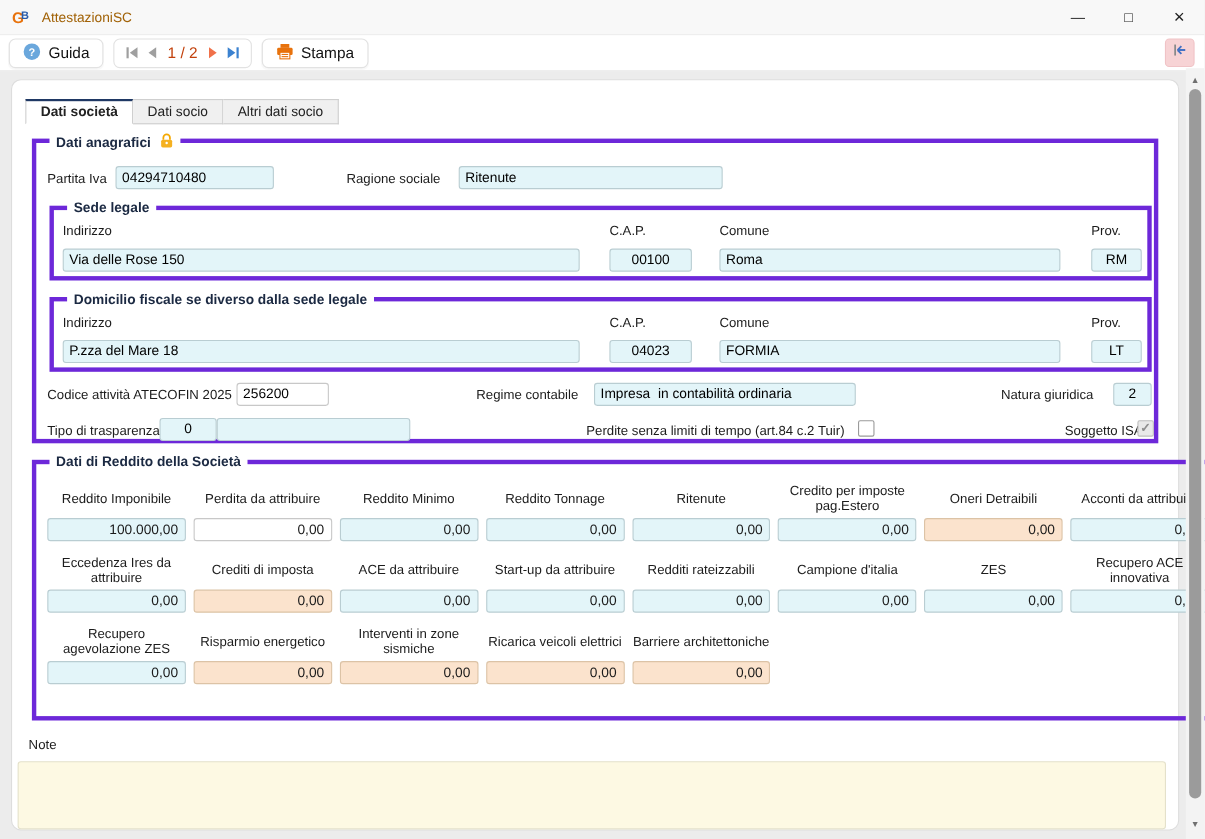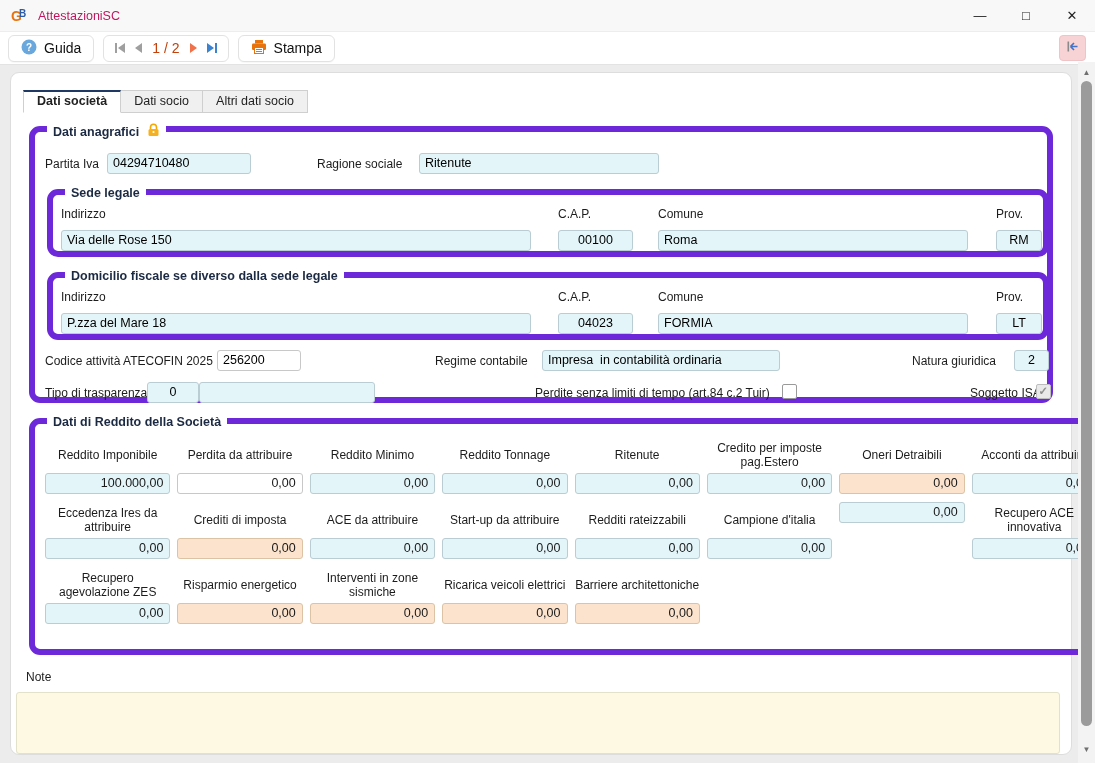--- a/index.html
+++ b/index.html
@@ -7,39 +7,39 @@
   body {
     font-family:"Liberation Sans", sans-serif;
     background:#ececec;
     position:relative;
     overflow:hidden;
     color:#1a1a1a;
   }
   
   .titlebar{position:absolute;top:0;left:0;width:1095px;height:32px;background:#f8f8f8;display:flex;align-items:center;border-bottom:1px solid #ededed;}
   .app-icon{margin-left:10px;width:20px;height:20px;display:flex;align-items:center;justify-content:center;}
-  .title-text{margin-left:8px;font-size:12.5px;color:#be185d;}
+  .title-text{margin-left:8px;font-size:12.5px;color:#a16207;}
   .win-controls{margin-left:auto;display:flex;height:32px;}
   .win-btn{width:46px;height:32px;display:flex;align-items:center;justify-content:center;font-size:13px;color:#222;cursor:default;}
   
   .toolbar{position:absolute;top:32px;left:0;width:1095px;height:33px;background:#ffffff;border-bottom:1px solid #e3e3e3;display:flex;align-items:center;padding-left:8px;gap:9px;}
   .tb-btn{display:flex;align-items:center;gap:7px;background:#fff;border:1px solid #e2e2e2;border-radius:6px;height:27px;padding:0 12px;font-size:14px;color:#111;box-shadow:0 1px 1px rgba(0,0,0,.03);}
   .nav-group{display:flex;align-items:center;gap:4px;background:#fff;border:1px solid #e2e2e2;border-radius:6px;height:27px;padding:0 9px;font-size:14px;}
   .nav-arrow{display:flex;align-items:center;justify-content:center;width:14px;height:14px;}
   .page-ind{font-size:14px;color:#c2410c;padding:0 3px;}
   .back-btn{position:absolute;right:9px;top:3px;width:27px;height:26px;background:#f7d3d5;border:1px solid #f0c3c6;border-radius:4px;display:flex;align-items:center;justify-content:center;}
   
   .panel{position:absolute;left:10px;top:72px;width:1062px;height:683px;background:#fff;border:1px solid #ddd;border-radius:9px;}
   
   .tabs{position:absolute;left:12px;top:17px;display:flex;}
   .tab{padding:3px 13px 4px;font-size:12.5px;background:#f0f0f0;border:1px solid #cfcfcf;border-left:none;color:#222;}
   .tab:first-child{border-left:1px solid #cfcfcf;}
   .tab.active{background:#fff;font-weight:bold;border-top:2px solid #1f3864;border-bottom:1px solid #fff;padding-top:2px;}
   
-  .group{position:absolute;border:6px solid #6d28d9;border-radius:11px;}
+  .group{position:absolute;border:4px solid #6d28d9;border-radius:0;}
   .group-title{position:absolute;top:-9px;left:12px;background:#fff;padding:0 6px;font-weight:bold;font-size:12.5px;color:#1b2942;white-space:nowrap;display:flex;align-items:center;gap:8px;}
   .lbl{position:absolute;font-size:12px;color:#1c1c1c;white-space:nowrap;}
   .field{position:absolute;height:21px;border:1px solid #b9cdd2;border-radius:3px;background:#e3f5f9;font-size:12.5px;padding:0 5px;line-height:19px;color:#000;white-space:pre;overflow:hidden;}
   .field.white{background:#fff;border-color:#c8c8c8;}
   .field.center{text-align:center;}
   .cb{position:absolute;width:15px;height:15px;border:1px solid #9a9a9a;border-radius:2px;background:#fff;}
   .cb.disabled{background:#e9e9e9;border-color:#bdbdbd;}
   .cb.checked::after{content:"✓";position:absolute;left:1.5px;top:-1.5px;font-size:11.5px;color:#8f8f8f;font-weight:bold;}
   
   .reddito-body{position:absolute;left:0;top:0;right:0;bottom:0;padding:13px 10px 0;}
@@ -264,20 +264,21 @@
           </div>
           <div class="rcell">
             <div class="rlabel">Redditi rateizzabili</div>
             <div class="rfield cyan">0,00</div>
           </div>
           <div class="rcell">
             <div class="rlabel">Campione d'italia</div>
             <div class="rfield cyan">0,00</div>
           </div>
           <div class="rcell">
+            <div class="rlabel">ZES</div>
             <div class="rfield cyan">0,00</div>
           </div>
           <div class="rcell">
             <div class="rlabel">Recupero ACE innovativa</div>
             <div class="rfield cyan">0,00</div>
           </div>
         </div>
       <div class="rrow">
           <div class="rcell">
             <div class="rlabel">Recupero agevolazione ZES</div>

